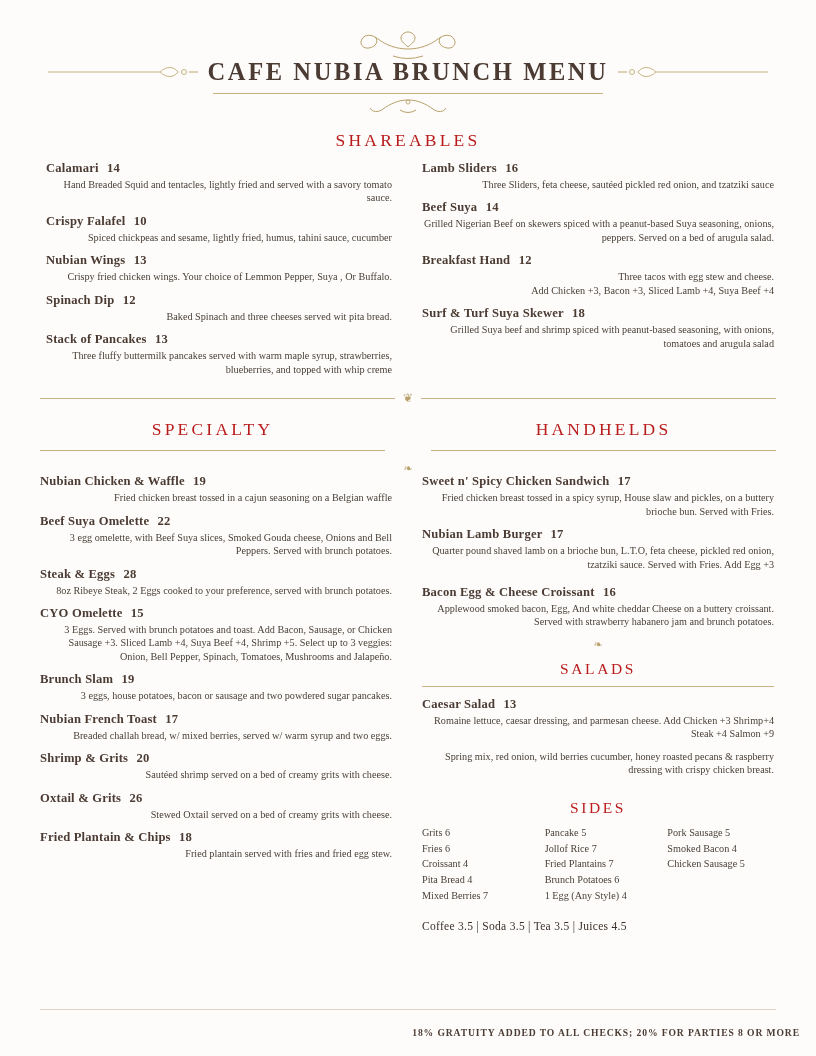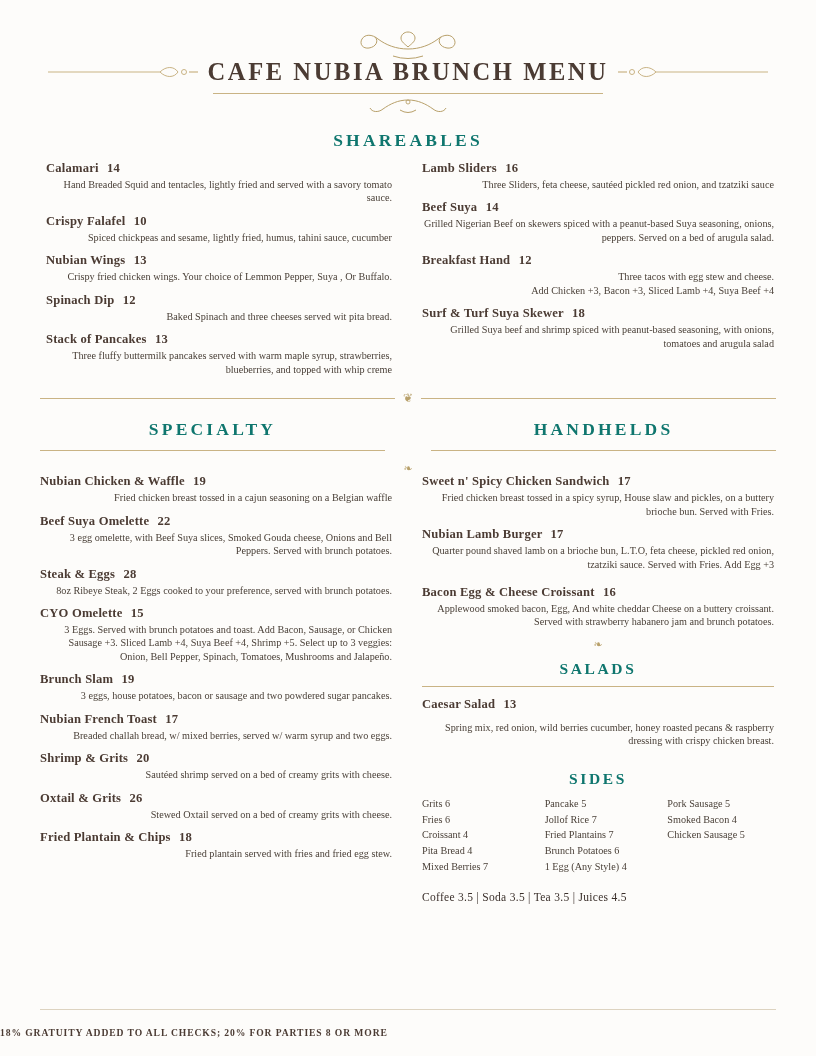--- a/index.html
+++ b/index.html
@@ -60,22 +60,22 @@
     display: block;
     margin: 2px auto 0 auto;
     color: #b8a06a;
   }
 
   
   .section-title {
     text-align: center;
     font-size: 17.5px;
     letter-spacing: 3.2px;
-    font-weight: bold;
-    color: #0f766e;
+    font-weight: normal;
+    color: #b91c1c;
     margin: 12px 0 10px 0;
   }
   .section-title.sm {
     font-size: 15.5px;
     letter-spacing: 2.6px;
     margin: 10px 0 8px 0;
   }
 
   
   .cols {
@@ -166,23 +166,23 @@
     font-size: 11.5px;
     color: #3a2f2a;
     margin-top: 16px;
     letter-spacing: 0.3px;
   }
 
   
   .footer {
     position: absolute;
     left: 0;
-    right: 8px;
+    right: 16px;
     bottom: 18px;
-    text-align: left;
+    text-align: right;
     font-size: 9.6px;
     letter-spacing: 0.9px;
     font-weight: bold;
     color: #4b3b33;
   }
   .footer-rule {
     position: absolute;
     left: 40px;
     right: 40px;
     bottom: 46px;
@@ -440,20 +440,21 @@
 
       <div class="mini-flourish" style="margin-top:10px">❧</div>
       <div class="section-title sm">SALADS</div>
       <div class="rule-under-head"></div>
 
       <div class="item">
         <div class="item-name">
           <span>Caesar Salad</span>
           <span class="price">13</span>
         </div>
+        <div class="item-desc">Romaine lettuce, caesar dressing, and parmesan cheese. Add Chicken +3  Shrimp+4  Steak +4  Salmon +9</div>
       </div>
 
       <div class="item">
         <div class="item-desc">Spring mix, red onion, wild berries cucumber, honey roasted pecans &amp; raspberry dressing with crispy chicken breast.</div>
       </div>
 
       <div class="section-title sm" style="margin-top:22px">SIDES</div>
 
       <div class="sides-grid">
         <div class="sides-col">

